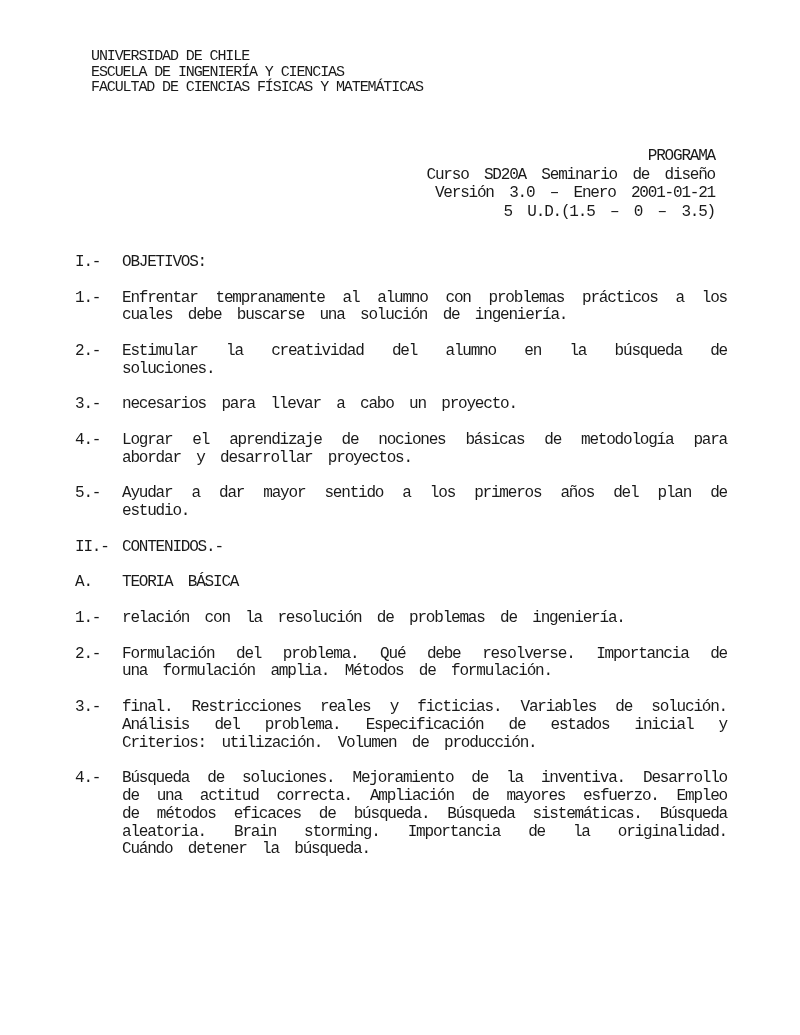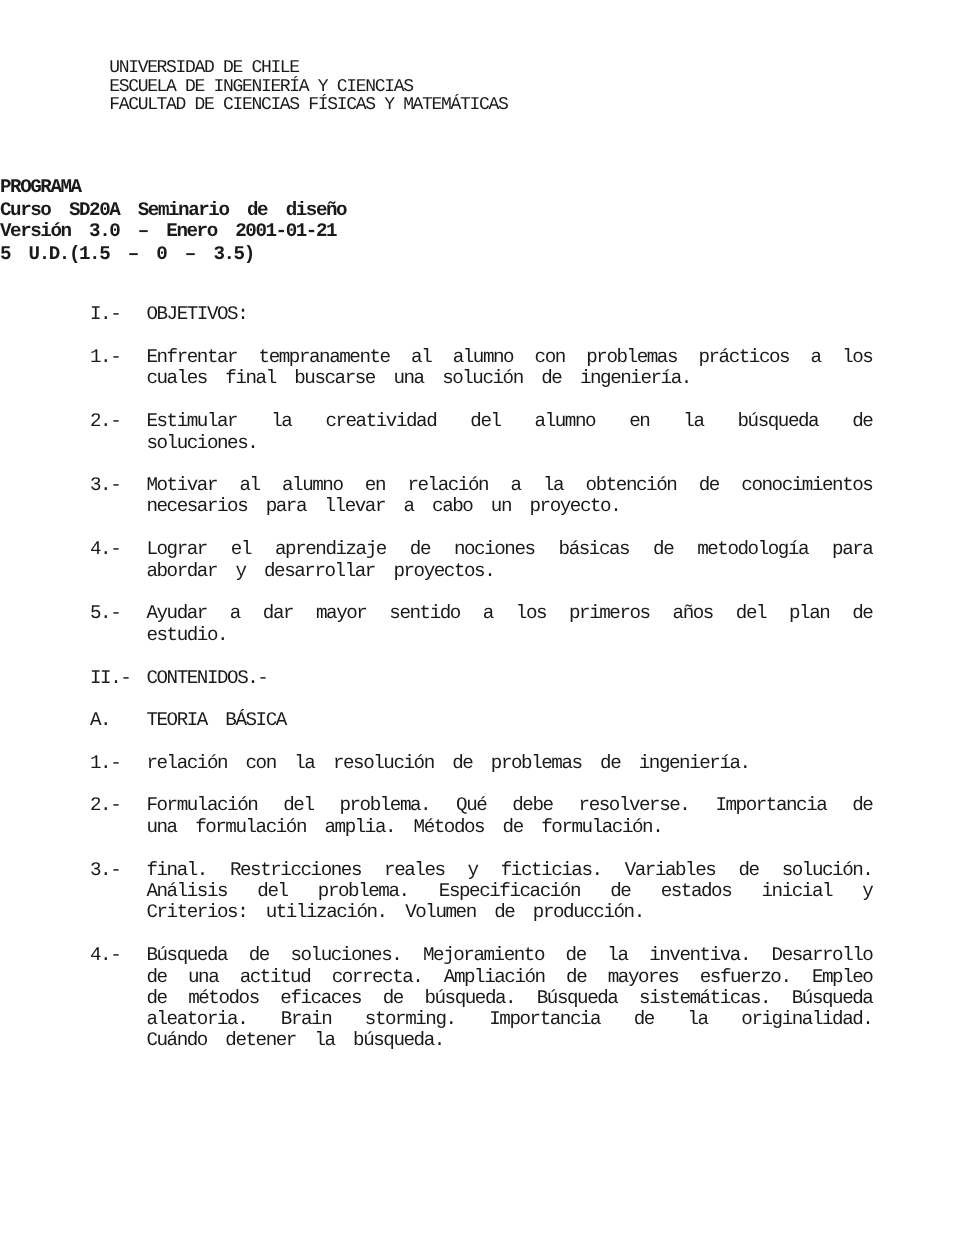--- a/index.html
+++ b/index.html
@@ -25,22 +25,22 @@
     line-height: 15.5px;
     white-space: pre;
   }
 
   
   .title-block {
     position: absolute;
     left: 0;
     top: 147px;
     width: 715px;
-    text-align: left;
-    font-weight: 700;
+    text-align: right;
+    font-weight: 400;
     font-size: 16px;
     letter-spacing: -1.2px;
     word-spacing: 7px;
     line-height: 18.6px;
   }
 
   
   .doc-body {
     position: absolute;
     left: 75px;
@@ -86,34 +86,33 @@
       <div class="para">
         <span class="marker">I.-</span>
         <div class="ptext">
           <div class="jlast">OBJETIVOS:</div>
         </div>
       </div>
       <div class="para">
         <span class="marker">1.-</span>
         <div class="ptext">
           <div class="jline">Enfrentar tempranamente al alumno con problemas prácticos a los</div>
-          <div class="jlast">cuales final buscarse una solución de ingeniería.</div>
+          <div class="jlast">cuales debe buscarse una solución de ingeniería.</div>
         </div>
       </div>
       <div class="para">
         <span class="marker">2.-</span>
         <div class="ptext">
           <div class="jline">Estimular la creatividad del alumno en la búsqueda de</div>
           <div class="jlast">soluciones.</div>
         </div>
       </div>
       <div class="para">
         <span class="marker">3.-</span>
         <div class="ptext">
-          <div class="jline">Motivar al alumno en relación a la obtención de conocimientos</div>
           <div class="jlast">necesarios para llevar a cabo un proyecto.</div>
         </div>
       </div>
       <div class="para">
         <span class="marker">4.-</span>
         <div class="ptext">
           <div class="jline">Lograr el aprendizaje de nociones básicas de metodología para</div>
           <div class="jlast">abordar y desarrollar proyectos.</div>
         </div>
       </div>

